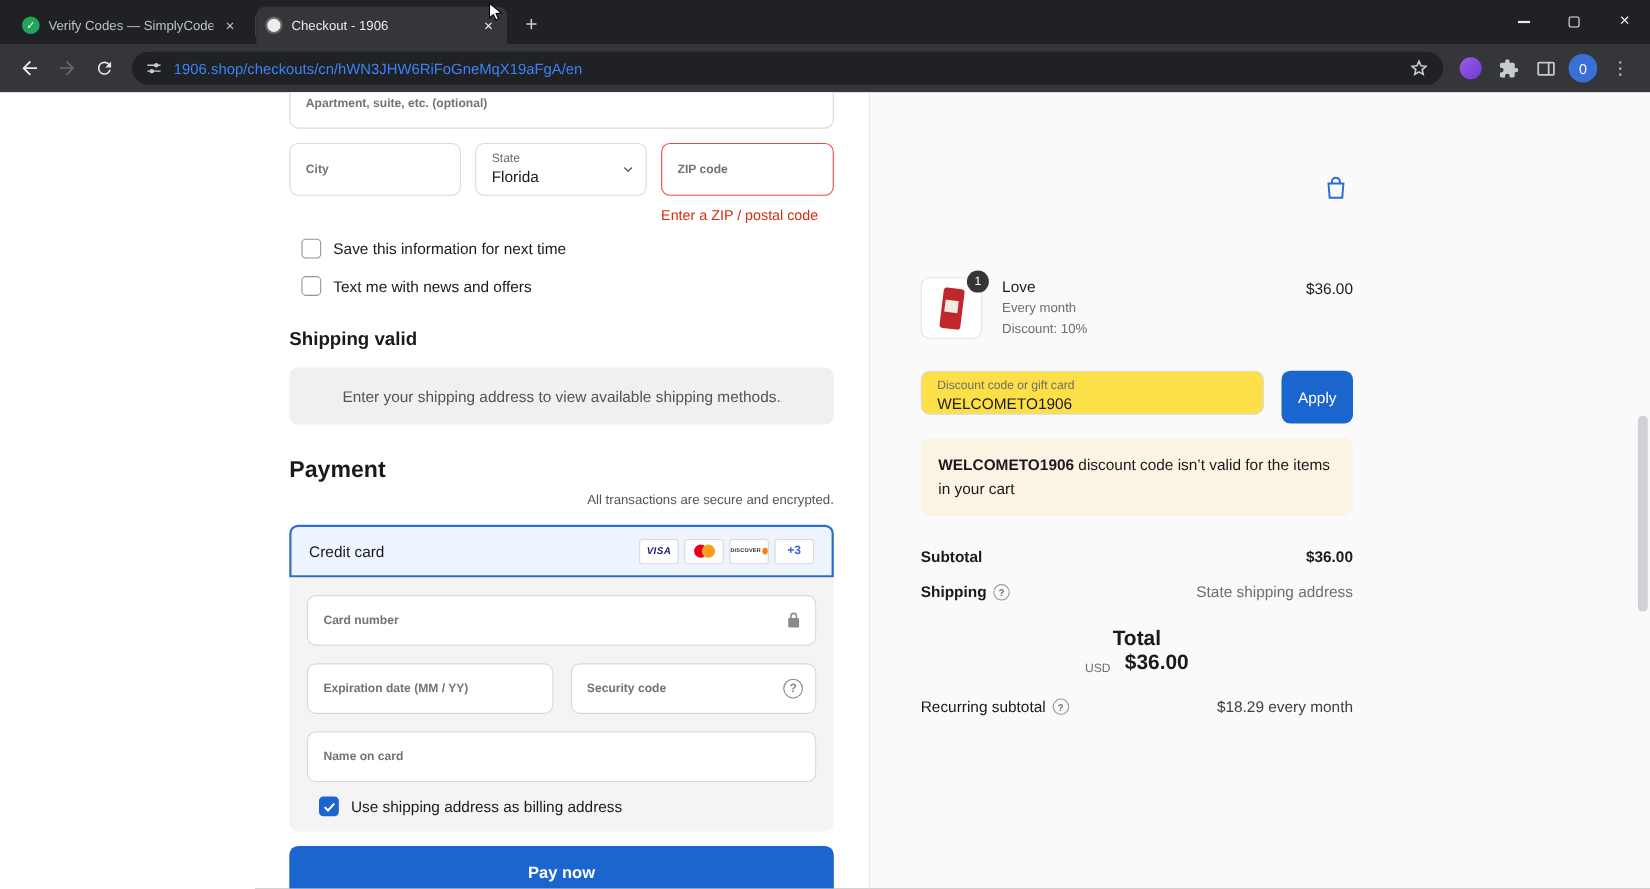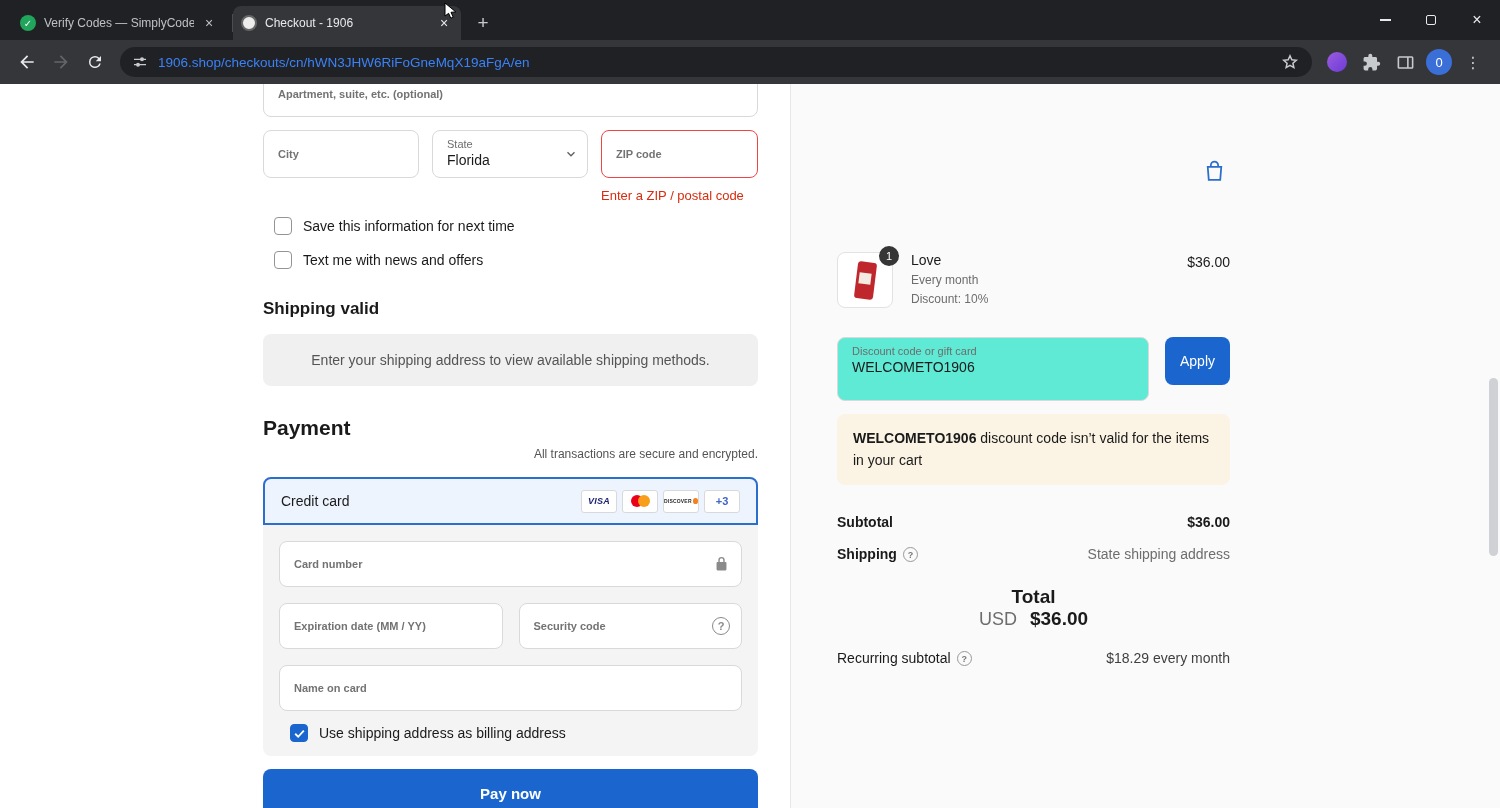--- a/index.html
+++ b/index.html
@@ -93,38 +93,38 @@
   .item-thumb { width:56px; height:56px; border:1px solid #e2e2e2; border-radius:8px; background:#fff; position:relative; flex:none; }
   .prod { position:absolute; left:18px; top:9px; width:19px; height:37px; background:#c0272d; border-radius:3px; transform:rotate(7deg); }
   .prod-stripe { position:absolute; left:21px; top:20px; width:12px; height:11px; background:#f3eae2; transform:rotate(7deg); }
   .qty-badge { position:absolute; top:-7px; right:-7px; width:20px; height:20px; border-radius:50%; background:#363636; color:#fff; font-size:11px; display:flex; align-items:center; justify-content:center; }
   .item-info { margin-left:18px; }
   .item-title { font-size:14px; color:#1a1a1a; }
   .item-sub { font-size:12px; color:#6d6d6d; margin-top:5px; }
   .item-price { margin-left:auto; font-size:14px; color:#1a1a1a; padding-top:2px; }
 
   .discount-row { display:flex; gap:16px; margin-top:29px; }
-  .discount-field { flex:1; height:64px; border:1px solid #d9d9d9; border-radius:8px; background:#5eead4; padding:7px 14px 0; }
+  .discount-field { flex:1; height:40px; border:1px solid #d9d9d9; border-radius:8px; background:#fde047; padding:7px 14px 0; }
   .df-label { font-size:11px; color:#6d6d6d; }
   .df-value { font-size:14px; color:#1a1a1a; margin-top:2px; }
   .apply-btn { width:65px; height:48px; background:#1b65cf; border:none; border-radius:8px; color:#fff; font-size:14px; font-family:inherit; display:flex; align-items:center; justify-content:center; }
 
   .warning { margin-top:13px; background:#fbf3e4; border-radius:8px; padding:14px 16px; font-size:14px; color:#1a1a1a; line-height:1.55; }
   .warning b { font-weight:700; }
 
   .total-row { display:flex; align-items:center; justify-content:space-between; }
   .lbl-group { display:flex; align-items:flex-end; gap:6px; }
   .subtotal { margin-top:29px; }
   .subtotal .lbl, .subtotal .val { font-size:14px; font-weight:600; color:#1a1a1a; }
   .shiprow { margin-top:16px; }
   .shiprow .lbl { font-size:14px; font-weight:600; color:#1a1a1a; }
   .shiprow .val { font-size:14px; color:#6d6d6d; }
   .grand { margin-top:24px;flex-direction:column; }
   .grand .lbl { font-size:19px; font-weight:700; color:#1a1a1a; }
-  .grand .cur { font-size:18px; color:#6d6d6d; margin-right:7px; }
+  .grand .cur { font-size:11px; color:#6d6d6d; margin-right:7px; }
   .grand .val { font-size:19px; font-weight:700; color:#1a1a1a; }
   .recurring { margin-top:20px; }
   .recurring .lbl { font-size:14px; color:#1a1a1a; }
   .recurring .val { font-size:14px; color:#3f3f3f; }
   .info-circle { width:15px; height:15px; border:1.3px solid #999; border-radius:50%; color:#777; font-size:9px; font-weight:700; display:flex; align-items:center; justify-content:center; }
 
   .scroll-thumb { position:absolute; right:2px; top:294px; width:9px; height:178px; background:#cfd1d4; border-radius:5px; }
   .cursor { position:absolute; left:443px; top:2px; pointer-events:none; }
 </style>
 </head>

